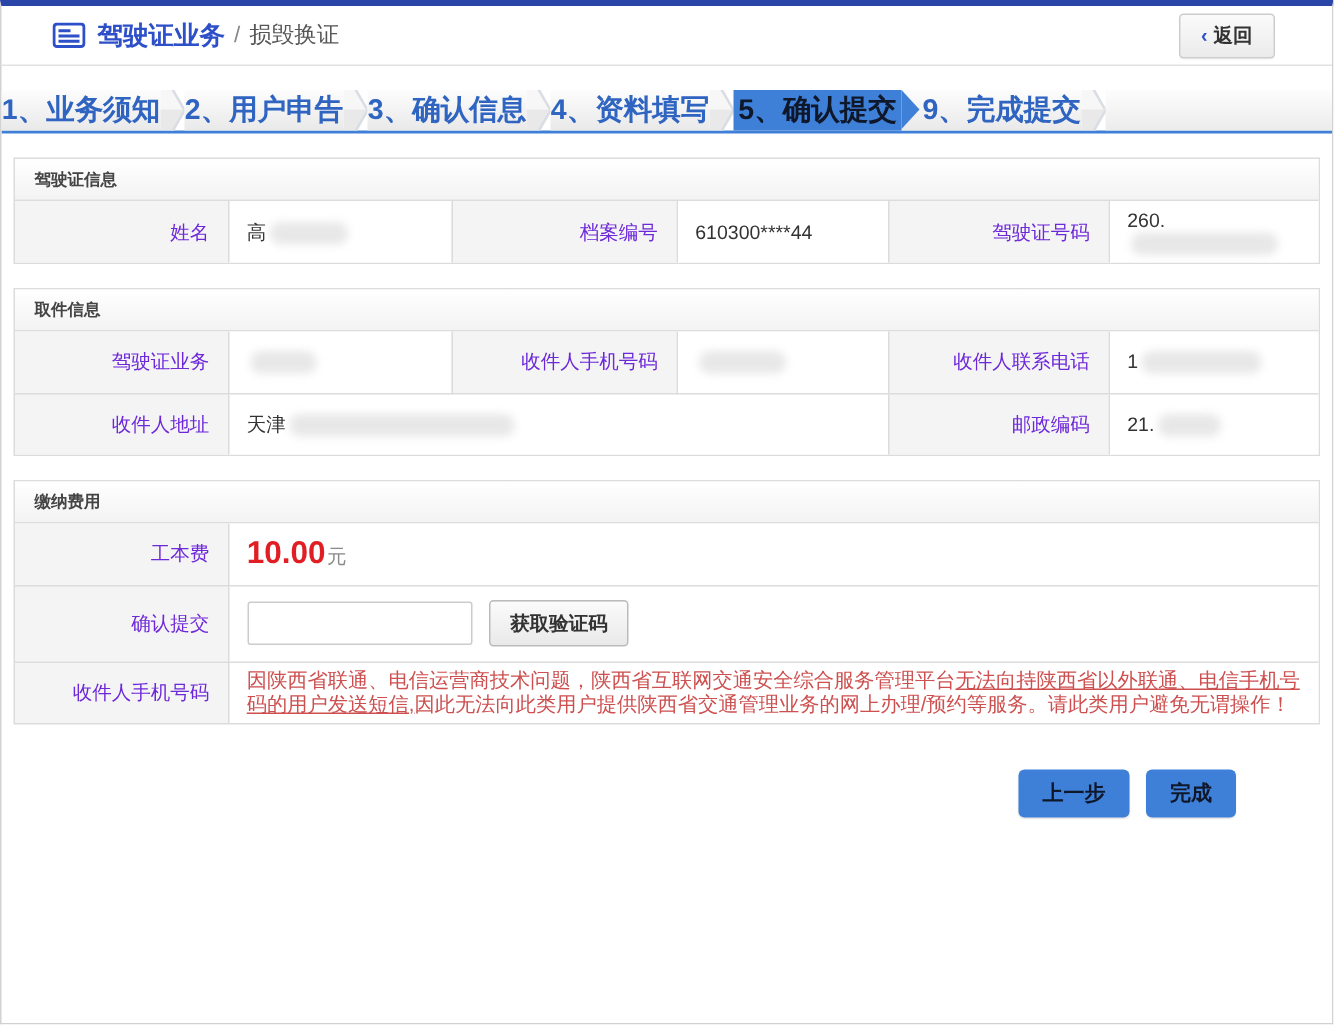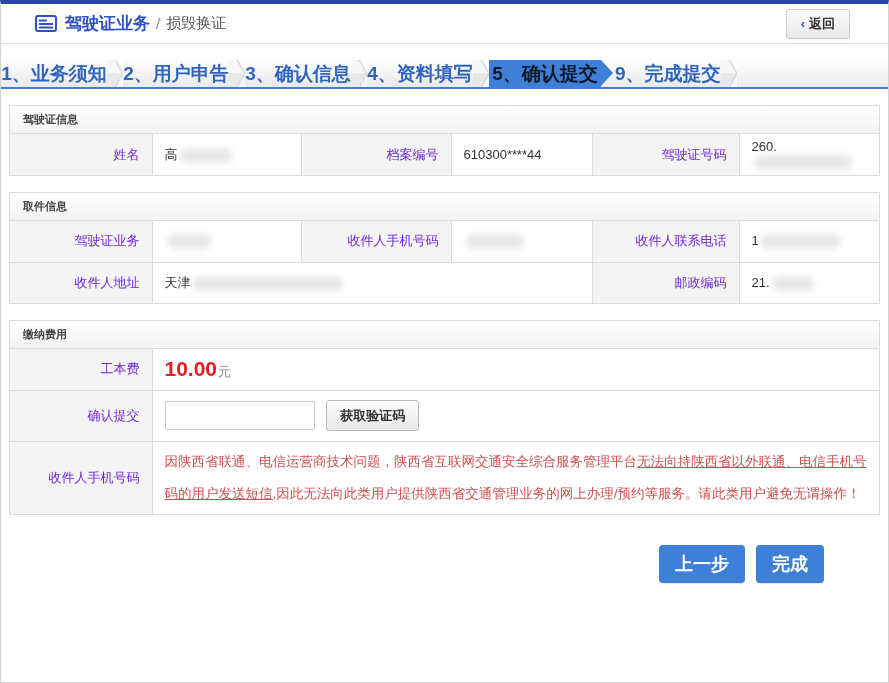--- a/index.html
+++ b/index.html
@@ -103,29 +103,29 @@
     width:150px;height:29px;border:1px solid #ccc;border-radius:2px;
     padding:0 8px;font-size:13px;font-family:inherit;vertical-align:middle;
   }
   .code-btn{
     height:31px;margin-left:8px;padding:0 13px;vertical-align:middle;
     border:1px solid #bbb;border-radius:3px;cursor:pointer;
     background:linear-gradient(#fbfbfb,#e9e9e9);
     font-size:13px;font-weight:bold;color:#333;font-family:inherit;
   }
   td.notice-cell{height:64px;padding:8px 14px;}
-  .notice{color:var(--notice-red);font-size:13.5px;line-height:32px;}
+  .notice{color:var(--notice-red);font-size:13.5px;line-height:16px;}
   .notice .u{text-decoration:underline;}
   
   .footer{
     margin:30px 64px 0 0;display:flex;justify-content:flex-end;gap:11px;
   }
   .btn-primary{
     min-width:60px;padding:7px 16px;border:none;border-radius:4px;cursor:pointer;
-    background:var(--accent);color:#ffffff;font-size:18px;font-weight:bold;
+    background:var(--accent);color:#0f172a;font-size:14px;font-weight:bold;
     font-family:inherit;box-shadow:0 1px 1px rgba(0,0,0,.1);
   }
 </style>
 </head>
 <body>
 
 <div class="page">
 
   <div class="hdr">
     <svg class="card-ico" viewBox="0 0 22 17">

